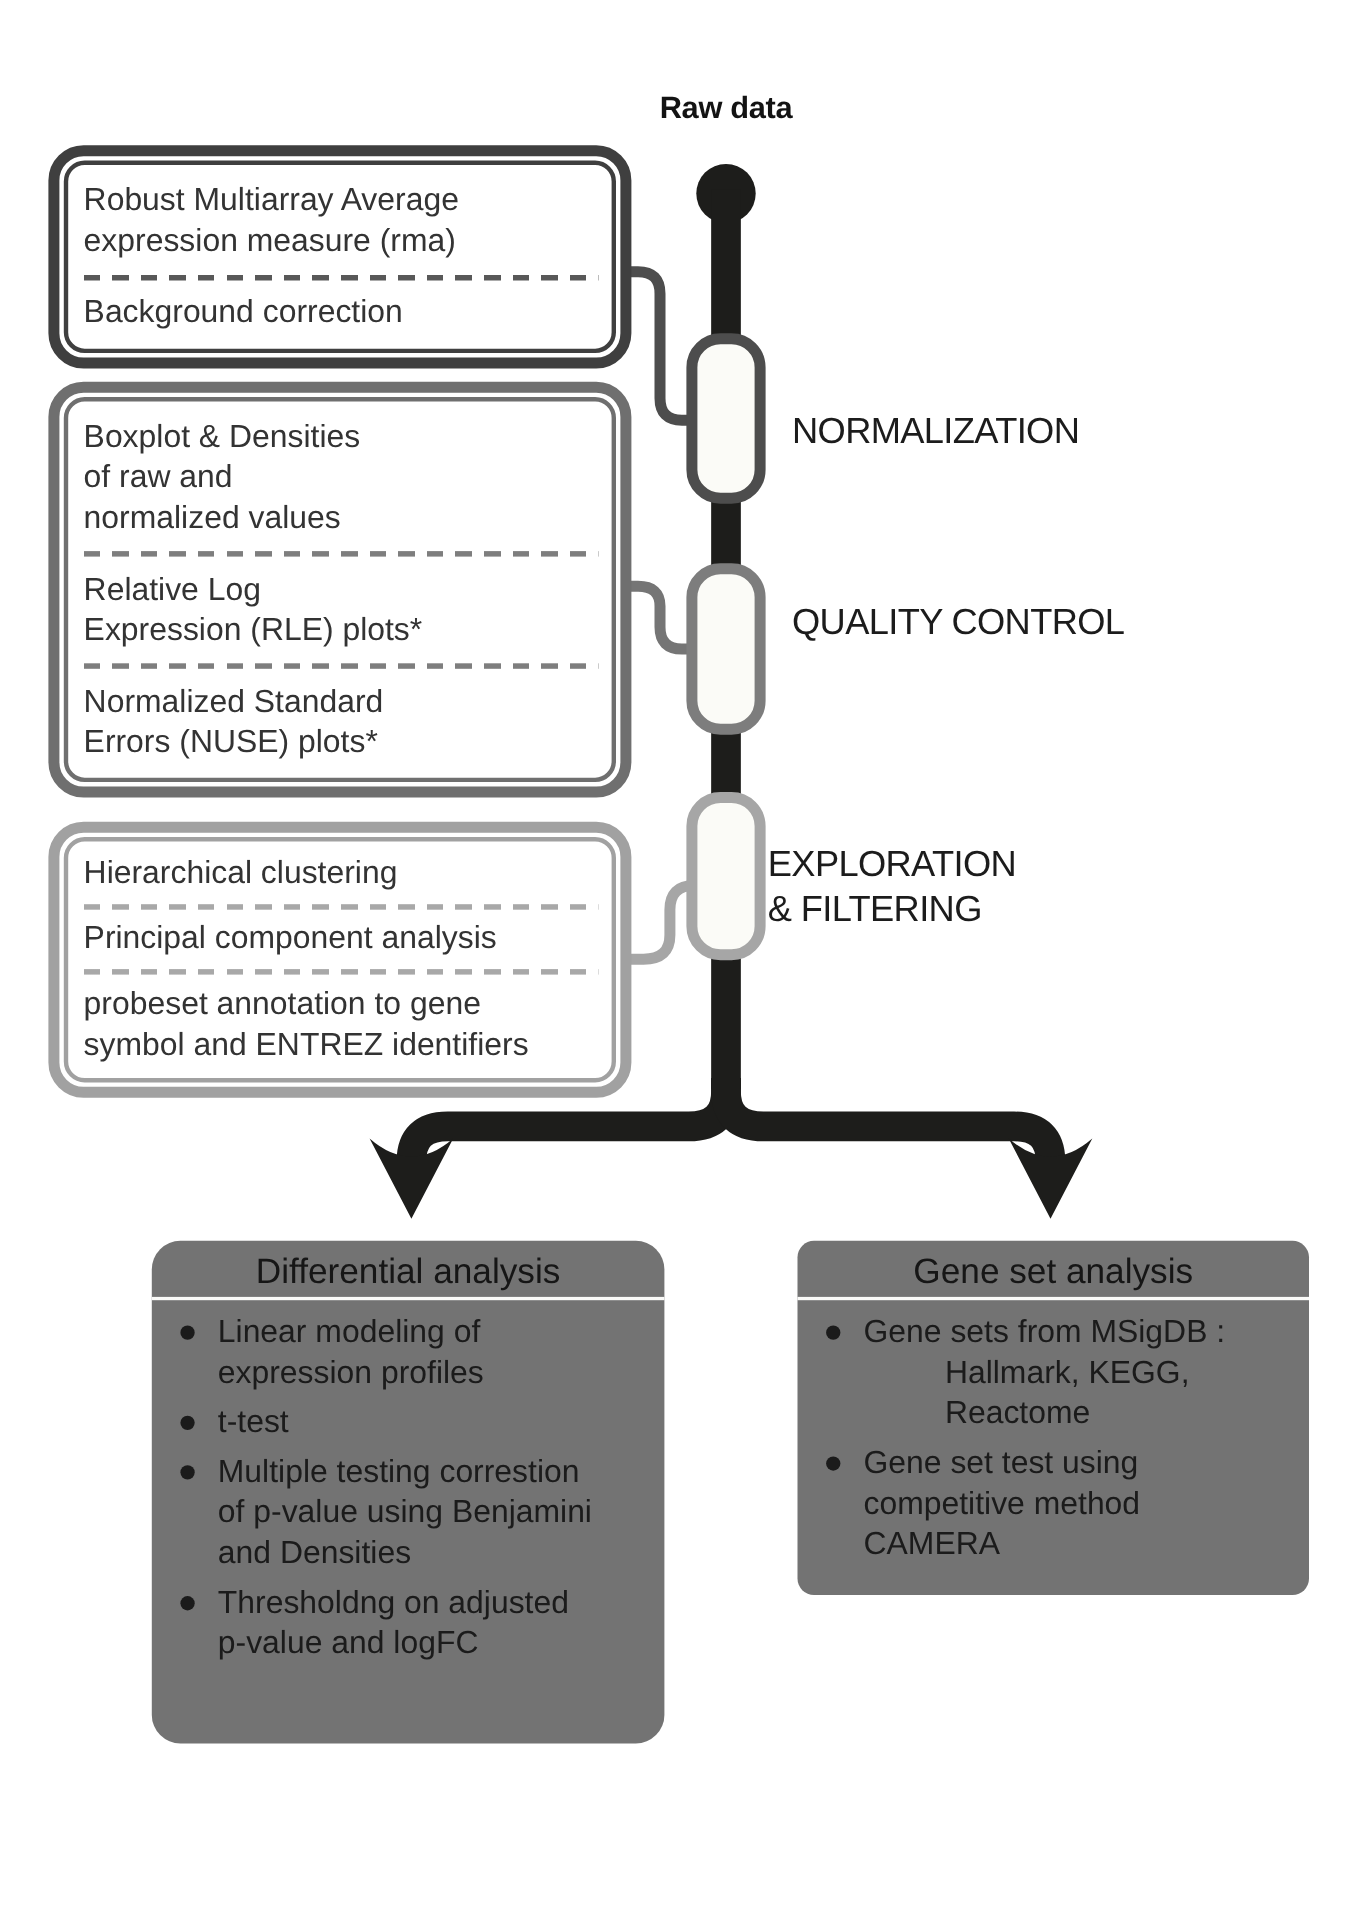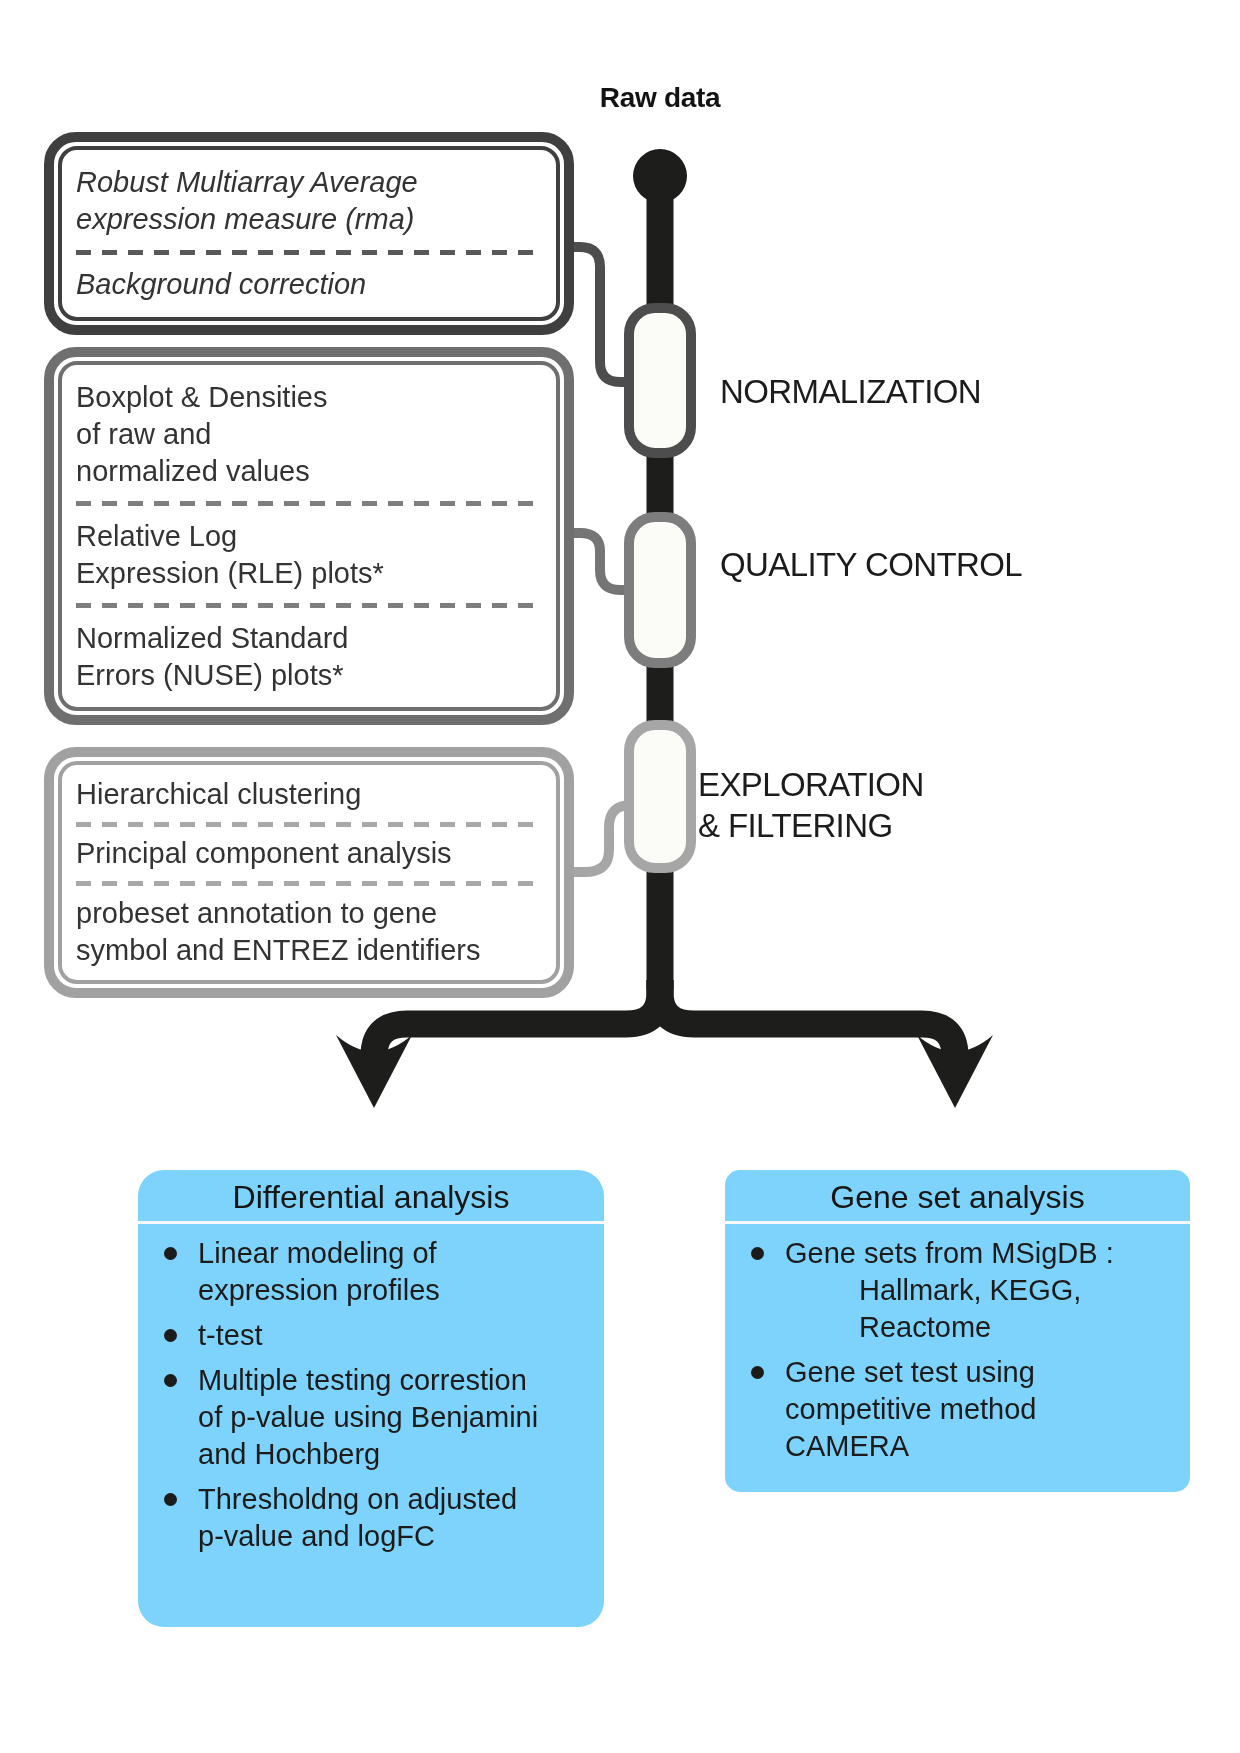--- a/index.html
+++ b/index.html
@@ -28,37 +28,36 @@
   
   .mbox{
     position:absolute;left:44px;width:530px;box-sizing:border-box;
     border:10px solid;border-radius:32px;padding:4px;background:#ffffff;
   }
   .mbox-inner{
     box-sizing:border-box;height:100%;border:4px solid;border-radius:19px;
     padding:3px 8px 3px 14px;display:flex;flex-direction:column;
     justify-content:space-evenly;background:#ffffff;
   }
-  .mbox.dark , .mbox.dark  .mbox-inner{border-color:#3f3f3f;font-style:italic;}
+  .mbox.dark , .mbox.dark  .mbox-inner{border-color:#3f3f3f;}
   .mbox.mid  , .mbox.mid   .mbox-inner{border-color:#6f6f6f;}
   .mbox.light, .mbox.light .mbox-inner{border-color:#a1a1a1;}
   .box-rma {top:132px;height:203px;}
   .box-qc  {top:347px;height:378px;}
   .box-expl{top:747px;height:251px;}
   .seg{font-size:29px;line-height:37px;color:#333333;padding:3px 0;}
   .dash-sep{height:5px;flex:none;margin:1px 4px 1px 0;}
   .dark  .dash-sep{background:repeating-linear-gradient(90deg,#585858 0 15px,transparent 15px 26px);}
   .mid   .dash-sep{background:repeating-linear-gradient(90deg,#7e7e7e 0 15px,transparent 15px 26px);}
   .light .dash-sep{background:repeating-linear-gradient(90deg,#a8a8a8 0 15px,transparent 15px 26px);}
 
   
   .abox{
-    position:absolute;background:#7dd3fc;border-radius:26px;box-sizing:border-box;
+    position:absolute;background:#737373;border-radius:26px;box-sizing:border-box;
     color:#1a1a1a;
-    margin-top:42px;
   }
   .abox-diff{left:138px;top:1128px;width:466px;height:457px;}
   .abox-gene{left:725px;top:1128px;width:465px;height:322px;border-radius:15px;}
   .atitle{
     font-size:32px;line-height:38px;text-align:center;padding:8px 0 5px;
     border-bottom:3px solid #fafaf8;color:#161616;
   }
   .abullets{list-style:none;margin:11px 0 0;padding:0 10px 0 25px;}
   .abullets li{display:flex;margin-bottom:8px;}
   .bullet-dot{width:35px;flex:none;}
@@ -171,21 +170,21 @@
       <span class="bullet-dot"></span>
       <div class="bl">
         <div>t-test</div>
       </div>
     </li>
     <li>
       <span class="bullet-dot"></span>
       <div class="bl">
         <div>Multiple testing correstion</div>
         <div>of p-value using Benjamini</div>
-        <div>and Hochberg</div>
+        <div>and Densities</div>
       </div>
     </li>
     <li>
       <span class="bullet-dot"></span>
       <div class="bl">
         <div>Thresholdng on adjusted</div>
         <div>p-value and logFC</div>
       </div>
     </li>
   </ul>

